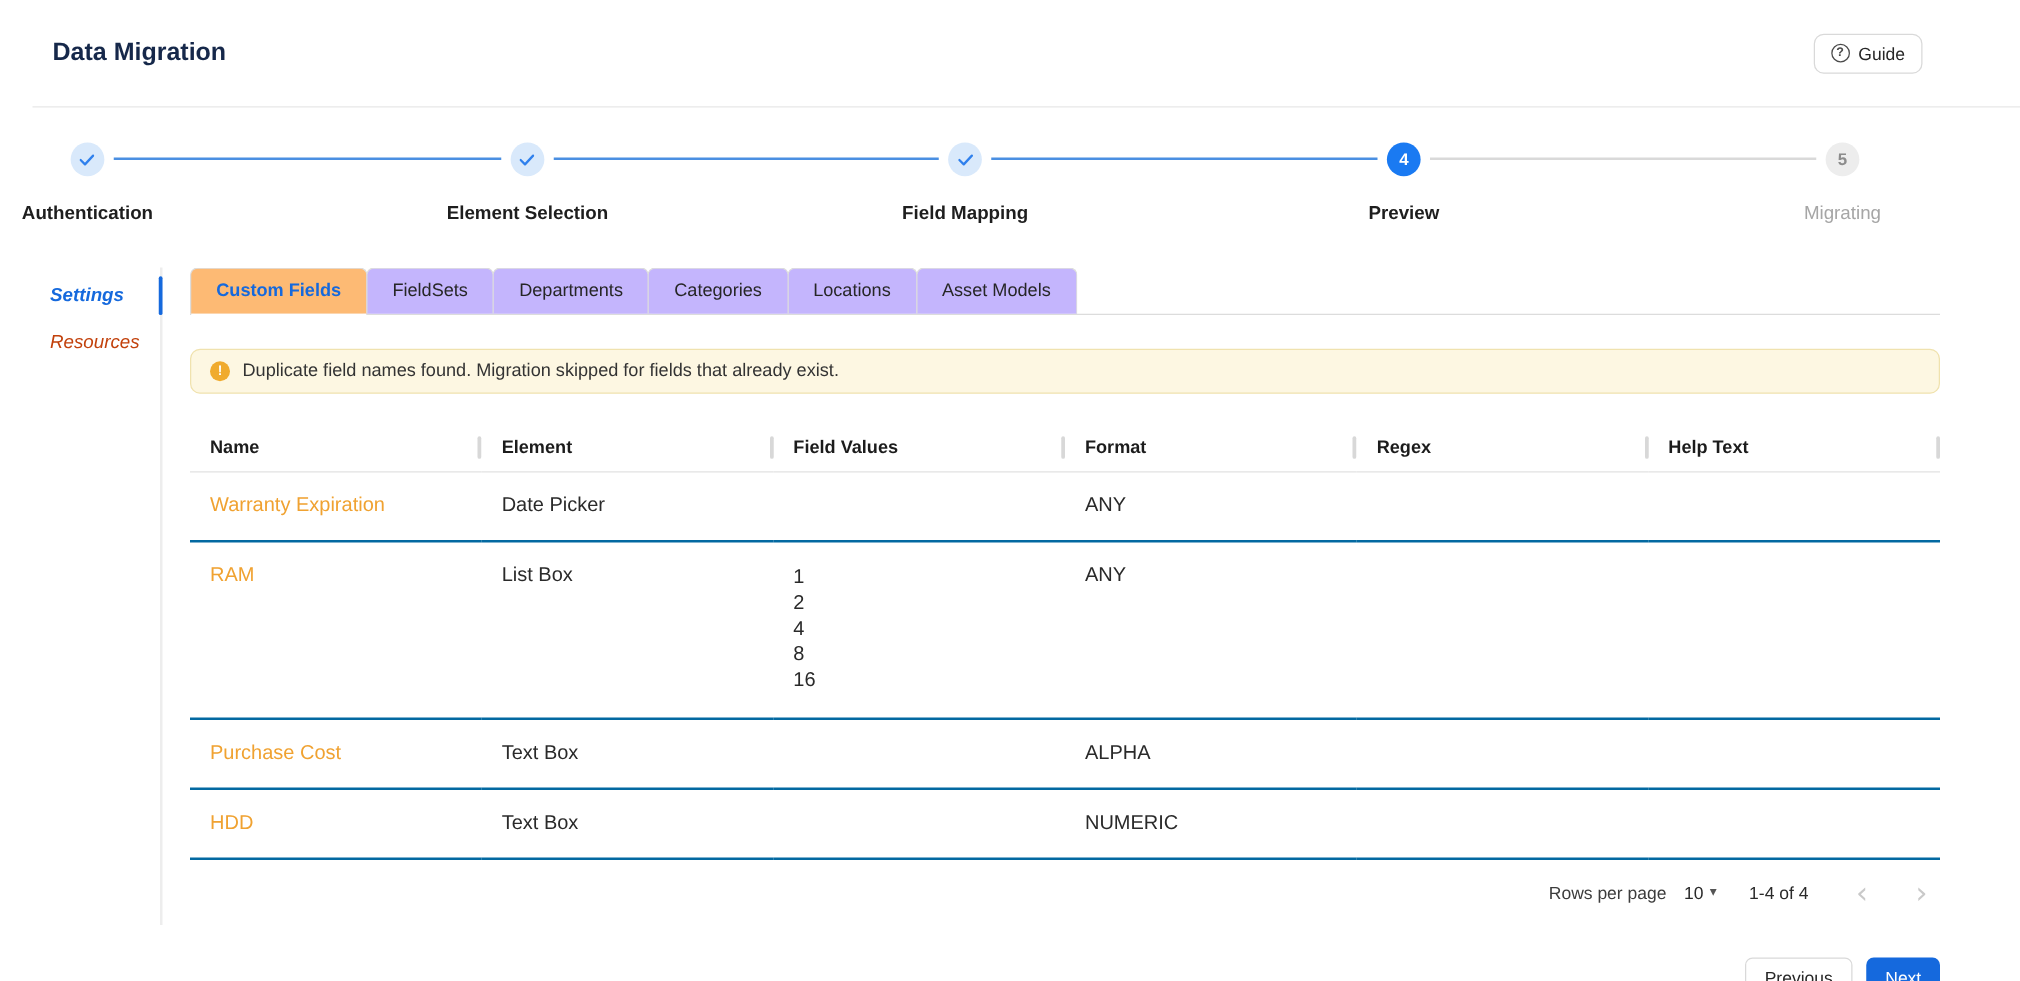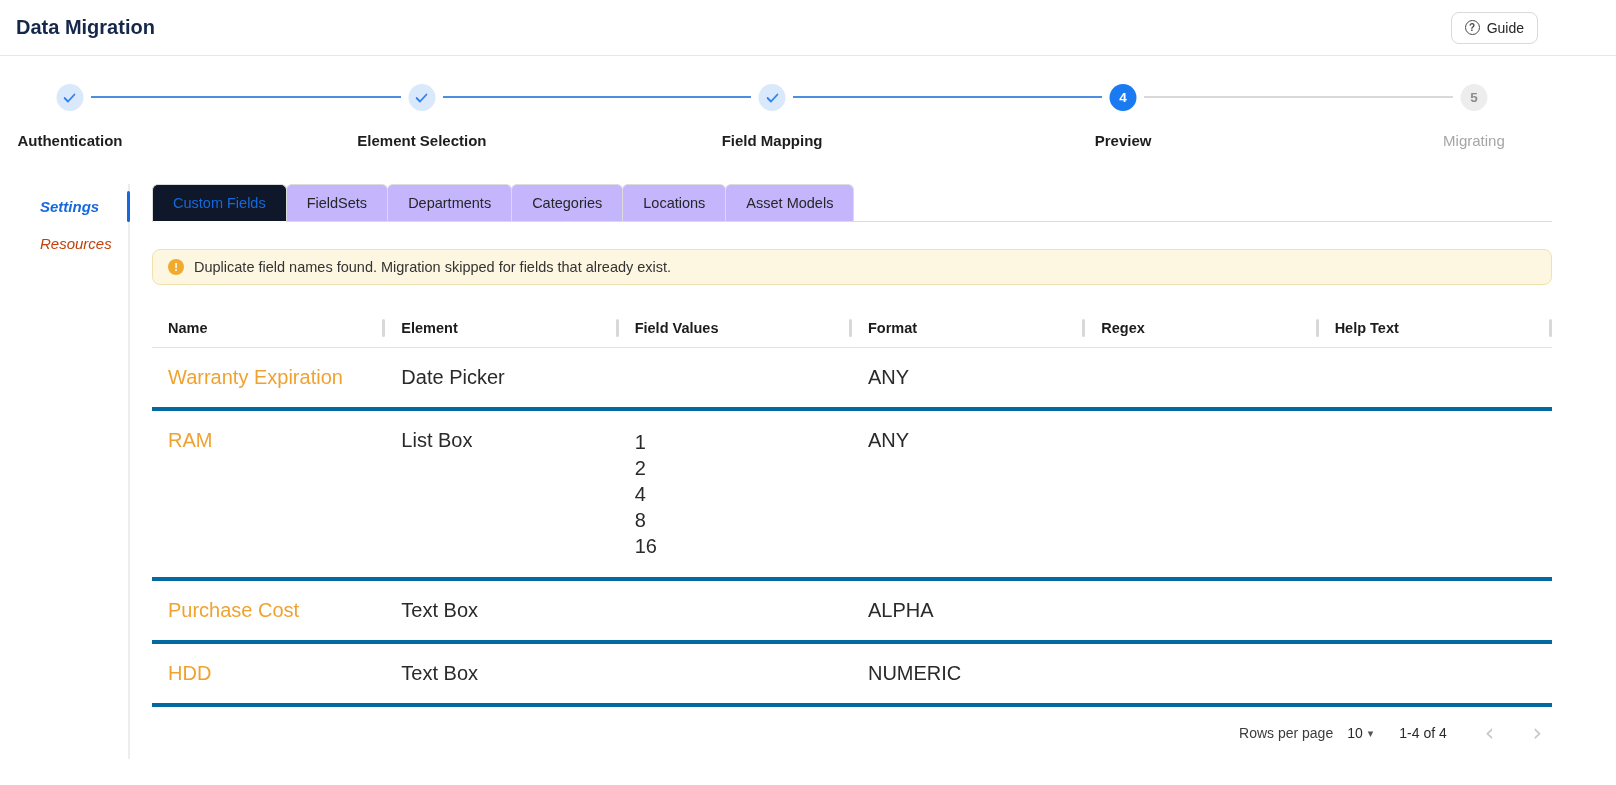--- a/index.html
+++ b/index.html
@@ -14,22 +14,22 @@
     --title-navy:#16284a;
   }
   *{box-sizing:border-box;}
   body{
     margin:0; background:#fff; color:#262626;
     font-family:"Liberation Sans", sans-serif;
     width:1616px; height:785px; overflow:hidden;
   }
   
   .page-header{
-    height:56px; display:flex; align-items:center; justify-content:space-between;
-    padding:0 78px 0 16px; border-bottom:1px solid #e7e7e7;
+    height:86px; display:flex; align-items:center; justify-content:space-between;
+    padding:0 78px 0 16px; border-bottom:1px solid #e7e7e7;margin-left:26px;
   }
   .page-title{font-size:20px; font-weight:700; color:var(--title-navy);}
   .guide-btn{
     display:inline-flex; align-items:center; gap:7px; background:#fff;
     border:1px solid #d9d9d9; border-radius:8px; height:32px; padding:0 13px;
     font-size:14px; color:#262626; cursor:pointer; font-family:inherit;
   }
   .q-icon{
     width:15px; height:15px; border:1.4px solid #4a4a4a; border-radius:50%;
     display:inline-flex; align-items:center; justify-content:center;
@@ -65,21 +65,21 @@
     background:var(--primary); border-radius:2px;
   }
   .content{flex:1; margin-left:22px;}
   
   .tabs{display:flex; border-bottom:1px solid #dcdcdc;}
   .tab{
     padding:10px 20px; font-size:14.5px; color:#262626; background:#c4b5fd;
     border:1px solid #dcdcdc; border-bottom:none; border-radius:6px 6px 0 0;
     margin-right:-1px; cursor:pointer; white-space:nowrap; position:relative;
   }
-  .tab.active{background:#0f172a; color:var(--primary); font-weight:400;}
+  .tab.active{background:#fdba74; color:var(--primary); font-weight:700;}
   .tab.active::after{
     content:""; position:absolute; left:0; right:0; bottom:-1px; height:1px; background:#fff;
   }
   
   .banner{
     margin-top:27px; display:flex; align-items:center; gap:10px;
     background:var(--banner-bg); border:1px solid var(--banner-border);
     border-radius:8px; height:36px; padding:0 15px; font-size:14.5px; color:#333;
   }
   .warn-icon{
@@ -91,22 +91,22 @@
   .data-table{width:100%; border-collapse:collapse; table-layout:fixed; margin-top:23px;}
   .data-table th{
     text-align:left; font-size:14.5px; font-weight:700; color:#1c1c1c;
     padding:12px 16px 11px; position:relative; border-bottom:1px solid #e2e2e2;
   }
   .data-table th::after{
     content:""; position:absolute; right:0; top:50%; transform:translateY(-50%);
     width:3px; height:18px; background:#d8d8d8; border-radius:2px;
   }
   .data-table td{
-    font-size:20px; color:#2a2a2a; padding:18px 16px; vertical-align:top;
-    border-bottom:4px solid #0369a1;
+    font-size:16px; color:#2a2a2a; padding:18px 16px; vertical-align:top;
+    border-bottom:2px solid #0369a1;
   }
   .name-link{color:var(--orange-link); cursor:pointer; text-decoration:none;}
   .fv{white-space:pre-line; line-height:1.3;}
   
   .table-footer{
     display:flex; align-items:center; justify-content:flex-end;
     height:52px; font-size:14px; color:#3c3c3c; padding-right:10px;text-align:center;
   }
   .rpp-select{
     margin-left:14px; display:inline-flex; align-items:center; gap:5px;

